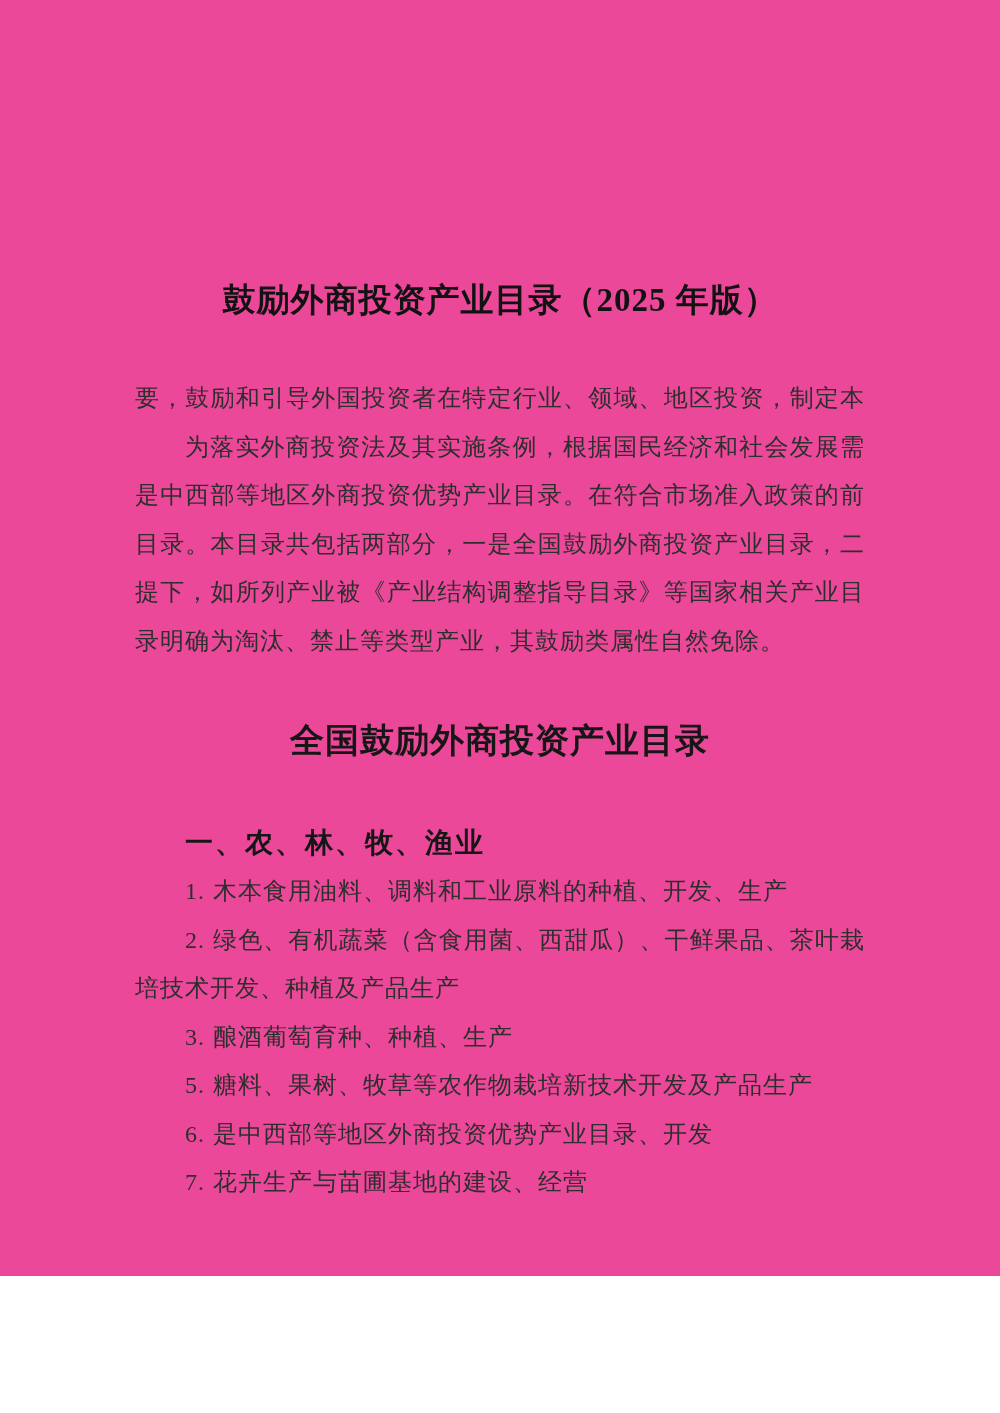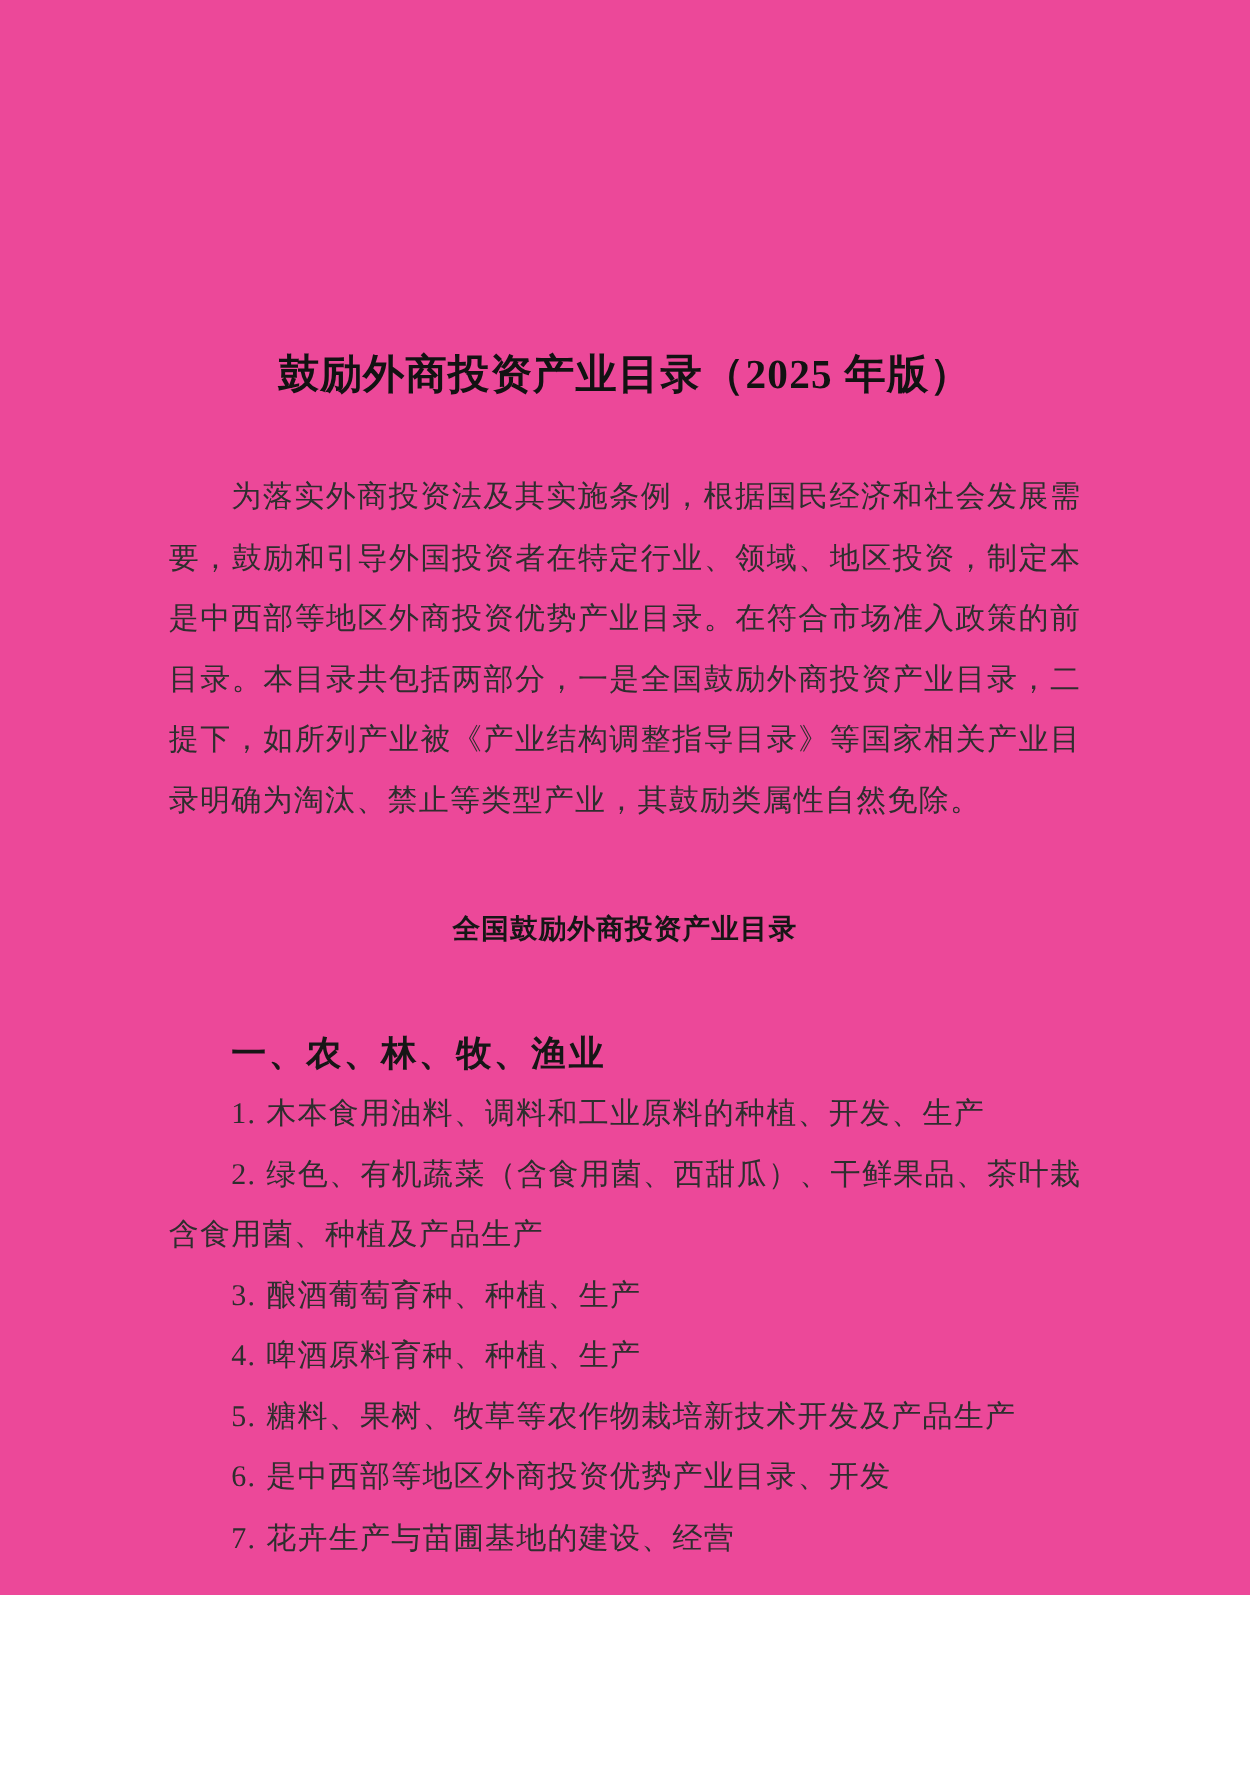--- a/index.html
+++ b/index.html
@@ -41,22 +41,22 @@
   .indent {
     text-indent: 50px;
   }
   .just {
     text-align: justify;
     text-align-last: justify;
   }
   .section-title {
     margin: 54px 0 0 0;
     text-align: center;
-    font-family: Liberation Sans, sans-serif;
-    font-size: 22px;
+    font-family: Liberation Mono, monospace;
+    font-size: 34px;
     font-weight: 700;
     line-height: 48.5px;
     letter-spacing: 1px;
     color: #161616;
   }
   .category-heading {
     margin: 51px 0 0 0;
     font-family: "Liberation Sans", sans-serif;
     font-size: 28px;
     font-weight: 700;
@@ -73,52 +73,49 @@
   }
 </style>
 </head>
 <body>
 
 <div class="page">
 
   <h1 class="doc-title">鼓励外商投资产业目录（2025 年版）</h1>
 
   <div class="intro">
+    <div class="line just">要，鼓励和引导外国投资者在特定行业、领域、地区投资，制定本</div>
     <div class="line indent just">为落实外商投资法及其实施条例，根据国民经济和社会发展需</div>
-    <div class="line just">要，鼓励和引导外国投资者在特定行业、领域、地区投资，制定本</div>
     <div class="line just">是中西部等地区外商投资优势产业目录。在符合市场准入政策的前</div>
     <div class="line just">目录。本目录共包括两部分，一是全国鼓励外商投资产业目录，二</div>
     <div class="line just">提下，如所列产业被《产业结构调整指导目录》等国家相关产业目</div>
     <div class="line">录明确为淘汰、禁止等类型产业，其鼓励类属性自然免除。</div>
   </div>
 
   <h2 class="section-title">全国鼓励外商投资产业目录</h2>
 
   <h3 class="category-heading">一、农、林、牧、渔业</h3>
 
   <div class="items">
 
     <div class="line indent">
       <span class="num">1.</span><span>木本食用油料、调料和工业原料的种植、开发、生产</span>
     </div>
 
     <div class="line indent just">
       <span class="num">2.</span><span>绿色、有机蔬菜（含食用菌、西甜瓜）、干鲜果品、茶叶栽</span>
     </div>
     <div class="line">
-      <span>含食用菌、种植及产品生产</span>
+      <span>培技术开发、种植及产品生产</span>
     </div>
 
     <div class="line indent">
       <span class="num">3.</span><span>酿酒葡萄育种、种植、生产</span>
     </div>
 
-    <div class="line indent">
-      <span class="num">4.</span><span>啤酒原料育种、种植、生产</span>
-    </div>
 
     <div class="line indent">
       <span class="num">5.</span><span>糖料、果树、牧草等农作物栽培新技术开发及产品生产</span>
     </div>
 
     <div class="line indent">
       <span class="num">6.</span><span>是中西部等地区外商投资优势产业目录、开发</span>
     </div>
 
     <div class="line indent">

